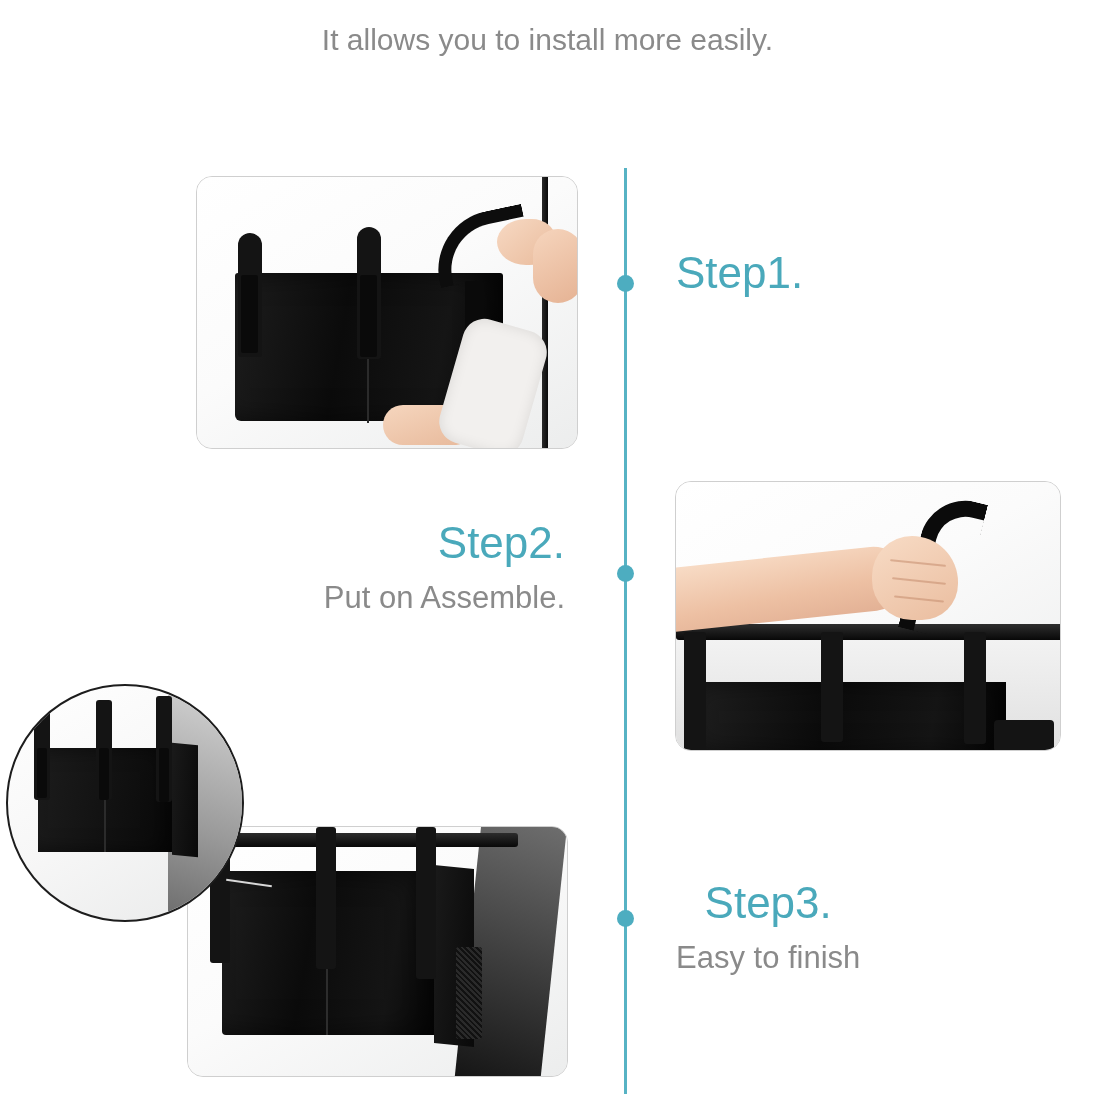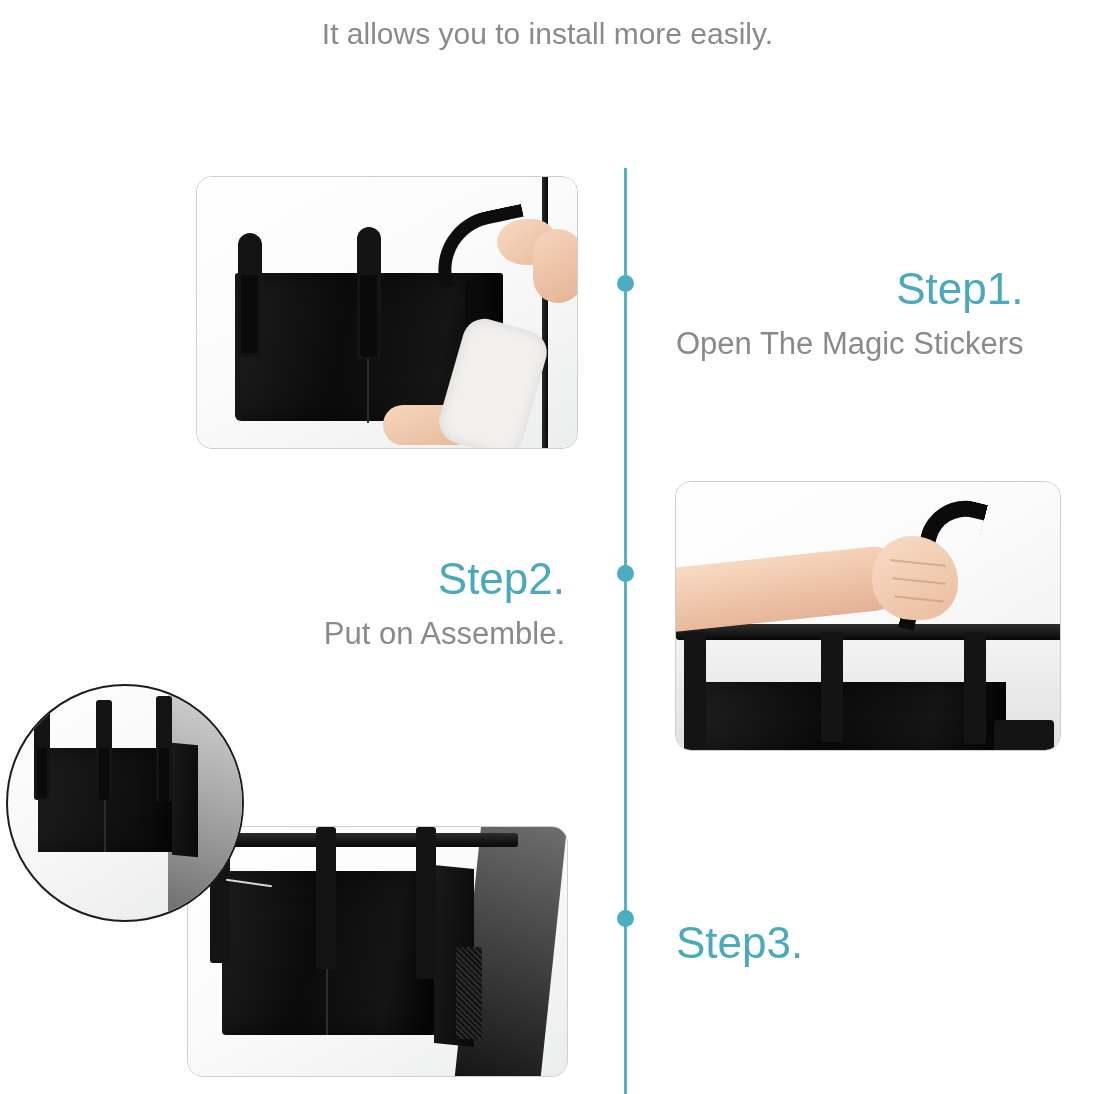--- a/index.html
+++ b/index.html
@@ -33,21 +33,21 @@
     letter-spacing: 0.4px;
     line-height: 58px;
     margin: 0;
     white-space: nowrap;
   }
   .header-subtitle {
     font-size: 30px;
     font-weight: 400;
     color: #8a8a8a;
     line-height: 40px;
-    margin: 10px 0 0 0;
+    margin: 16px 0 0 0;
     white-space: nowrap;
   }
 
   
   .timeline-line {
     position: absolute;
     left: 624px;
     top: 168px;
     width: 3px;
     height: 926px;
@@ -76,23 +76,23 @@
     white-space: nowrap;
   }
   .step-desc {
     font-size: 31px;
     font-weight: 400;
     color: #8a8a8a;
     line-height: 44px;
     margin: 6px 0 0 0;
     white-space: nowrap;
   }
-  .step-1 { left: 676px; top: 246px; text-align: right; margin-top: 16px; }
-  .step-2 { right: 530px; top: 552px; text-align: right; }
-  .step-3 { left: 676px; top: 916px; text-align: center; }
+  .step-1 { left: 676px; top: 246px; text-align: center; }
+  .step-2 { right: 530px; top: 516px; text-align: right; }
+  .step-3 { left: 676px; top: 876px; text-align: center; }
 
   
   .photo-card {
     position: absolute;
     background: #f4f4f4;
     border: 1px solid #cfcfcf;
     border-radius: 16px;
     overflow: hidden;
   }
   .card-1 { left: 196px;  top: 176px;  width: 382px; height: 273px; }
@@ -176,21 +176,20 @@
   <p class="header-subtitle">It allows you to install more easily.</p>
 </div>
 
 <div class="timeline-line"></div>
 <div class="timeline-dot d1"></div>
 <div class="timeline-dot d2"></div>
 <div class="timeline-dot d3"></div>
 
 <div class="step-block step-1">
   <div class="step-title">Step1.</div>
-  <div class="step-desc">Open The Magic Stickers</div>
 </div>
 
 <div class="photo-card card-1">
   <div class="photo-inner">
 
     <div class="pole" style="left:345px; top:0; width:6px; height:273px;
          background:linear-gradient(90deg,#2a2a2a,#0a0a0a);"></div>
 
     <div class="bag-body" style="left:38px; top:96px; width:268px; height:148px;
          border-radius:3px 3px 6px 6px;
@@ -264,20 +263,21 @@
          background:rgba(196,140,110,.55); border-radius:2px; transform:rotate(6deg);"></div>
     <div style="position:absolute; left:216px; top:98px; width:54px; height:2px;
          background:rgba(196,140,110,.55); border-radius:2px; transform:rotate(6deg);"></div>
     <div style="position:absolute; left:218px; top:116px; width:50px; height:2px;
          background:rgba(196,140,110,.55); border-radius:2px; transform:rotate(6deg);"></div>
   </div>
 </div>
 
 <div class="step-block step-3">
   <div class="step-title">Step3.</div>
+  <div class="step-desc">Easy to finish</div>
 </div>
 
 <div class="photo-card card-3">
   <div class="photo-inner">
 
     <div style="position:absolute; right:0; top:0; width:86px; height:251px;
          background:linear-gradient(200deg,#6e6e6e 0%,#3c3c3c 55%,#151515 100%);
          transform:skewX(-6deg); transform-origin:top right;"></div>
 
     <div class="rail" style="left:0; top:6px; width:330px; height:14px;

